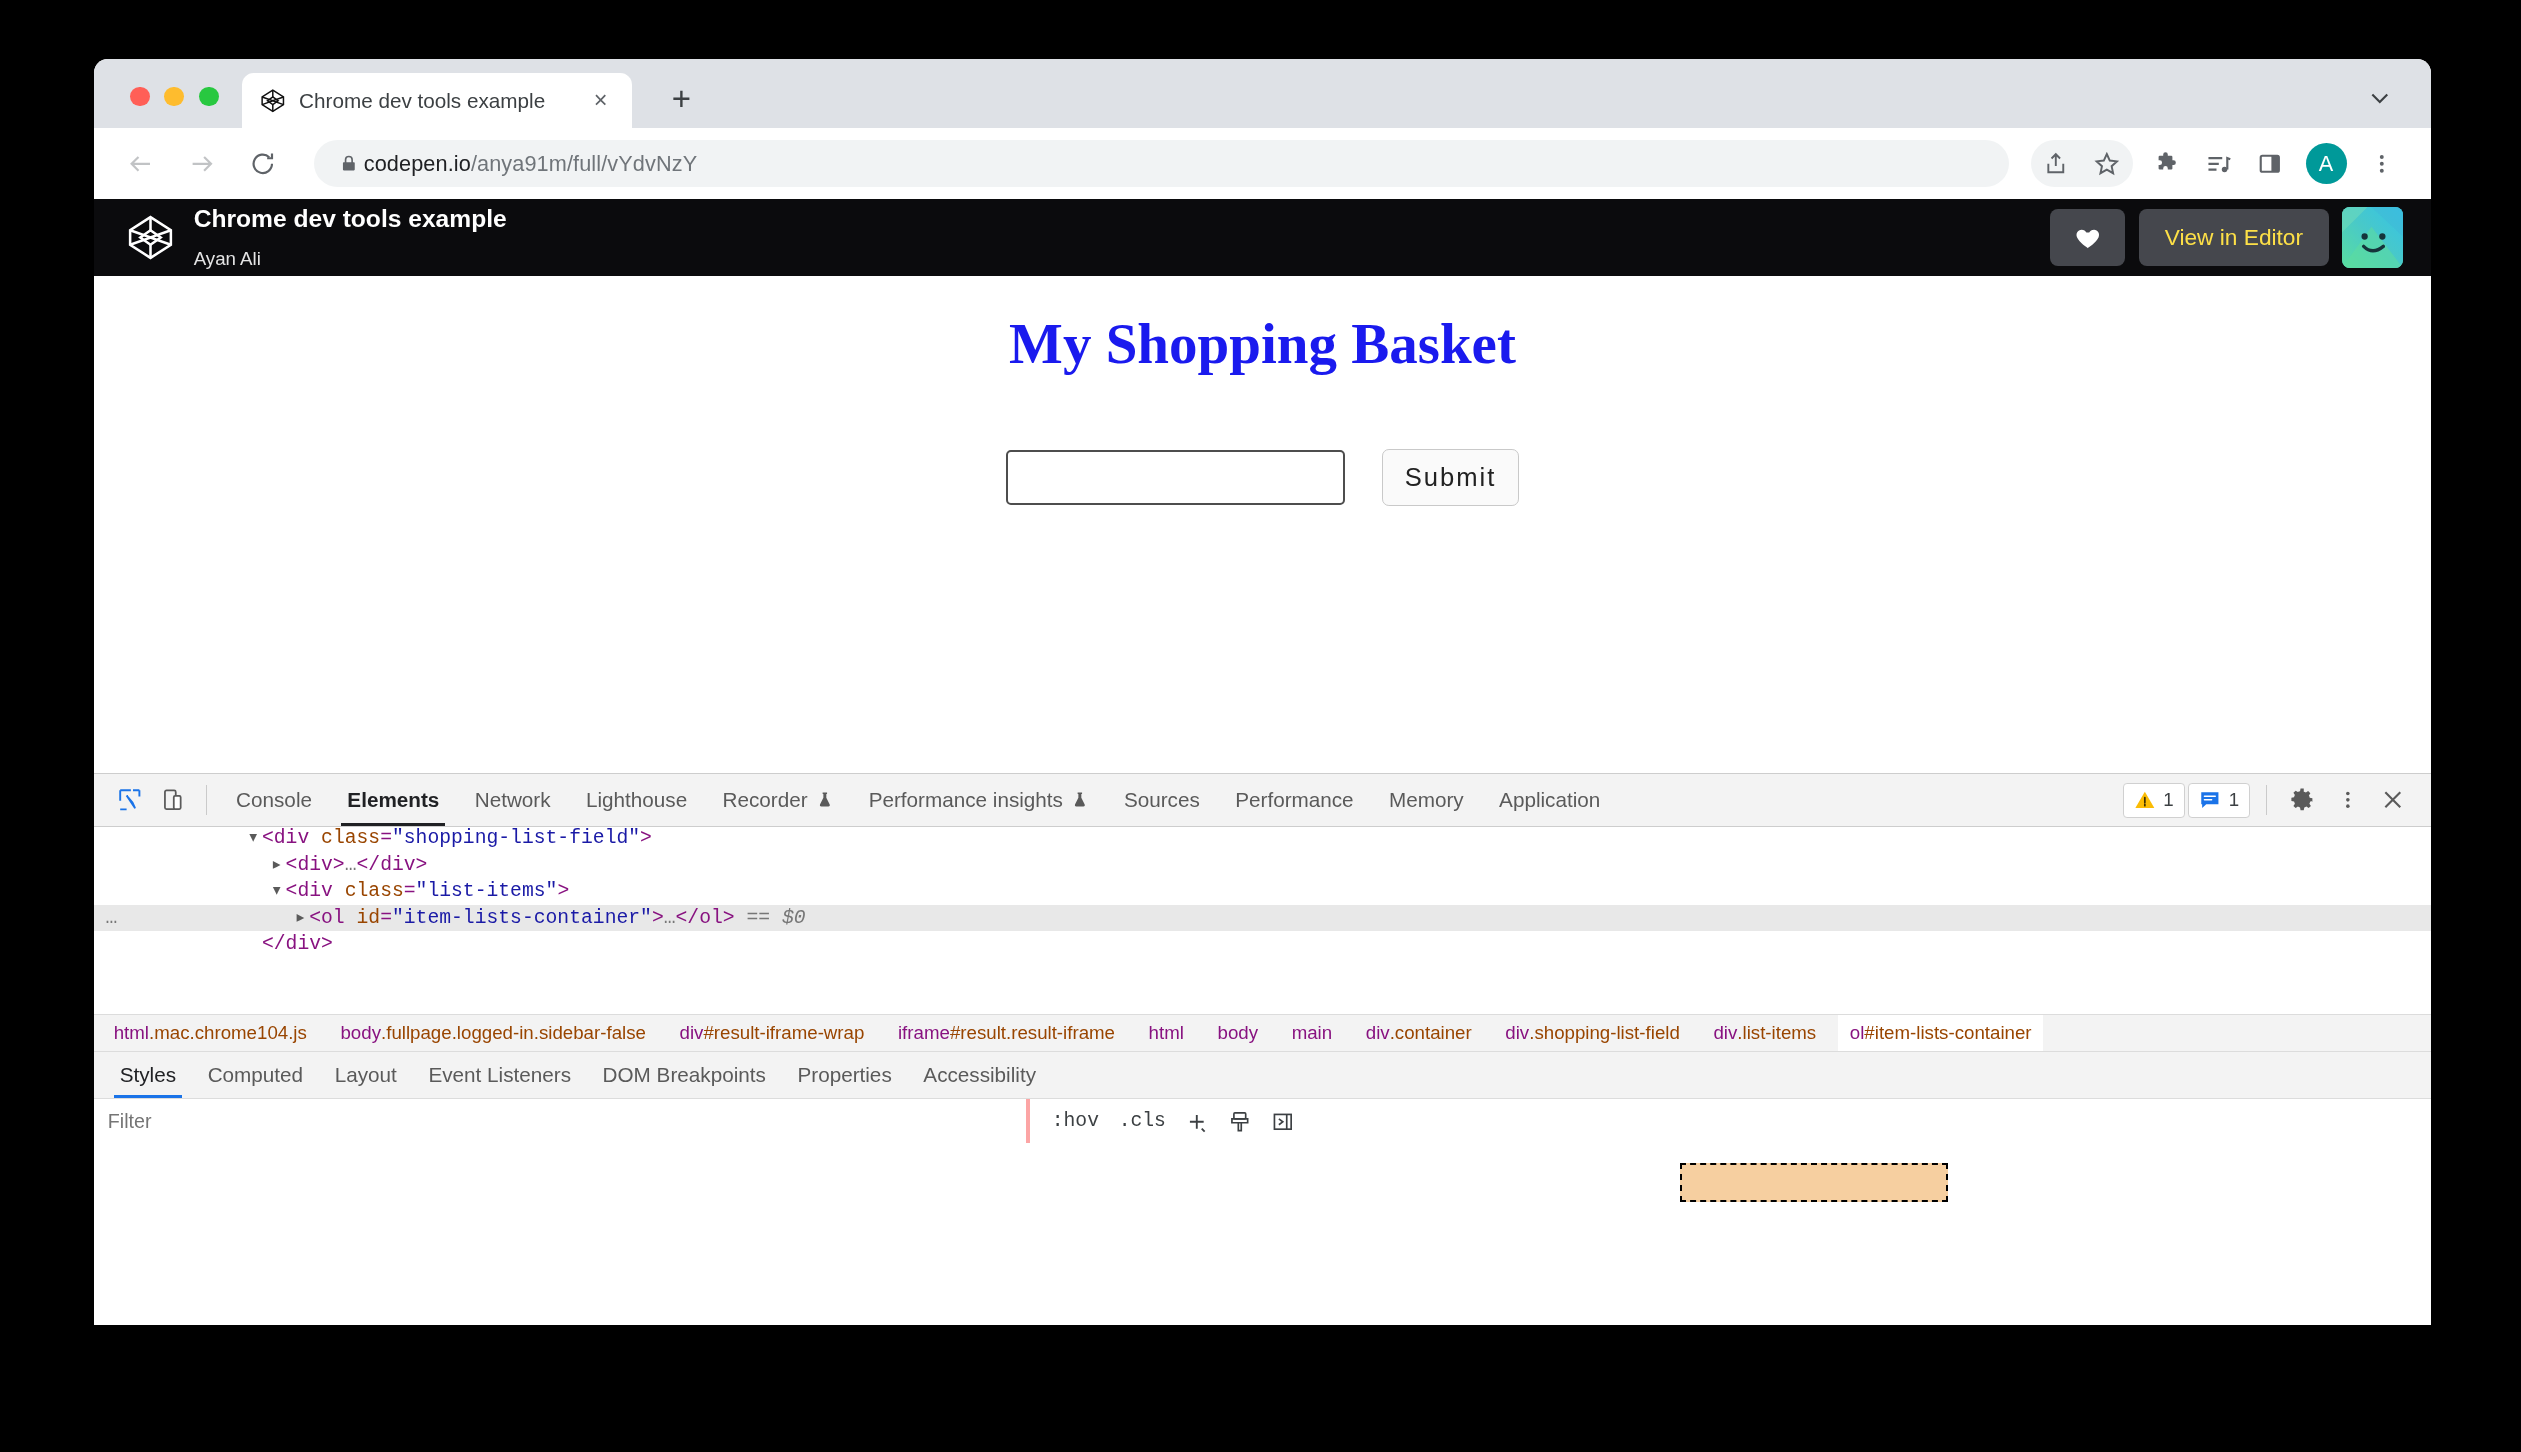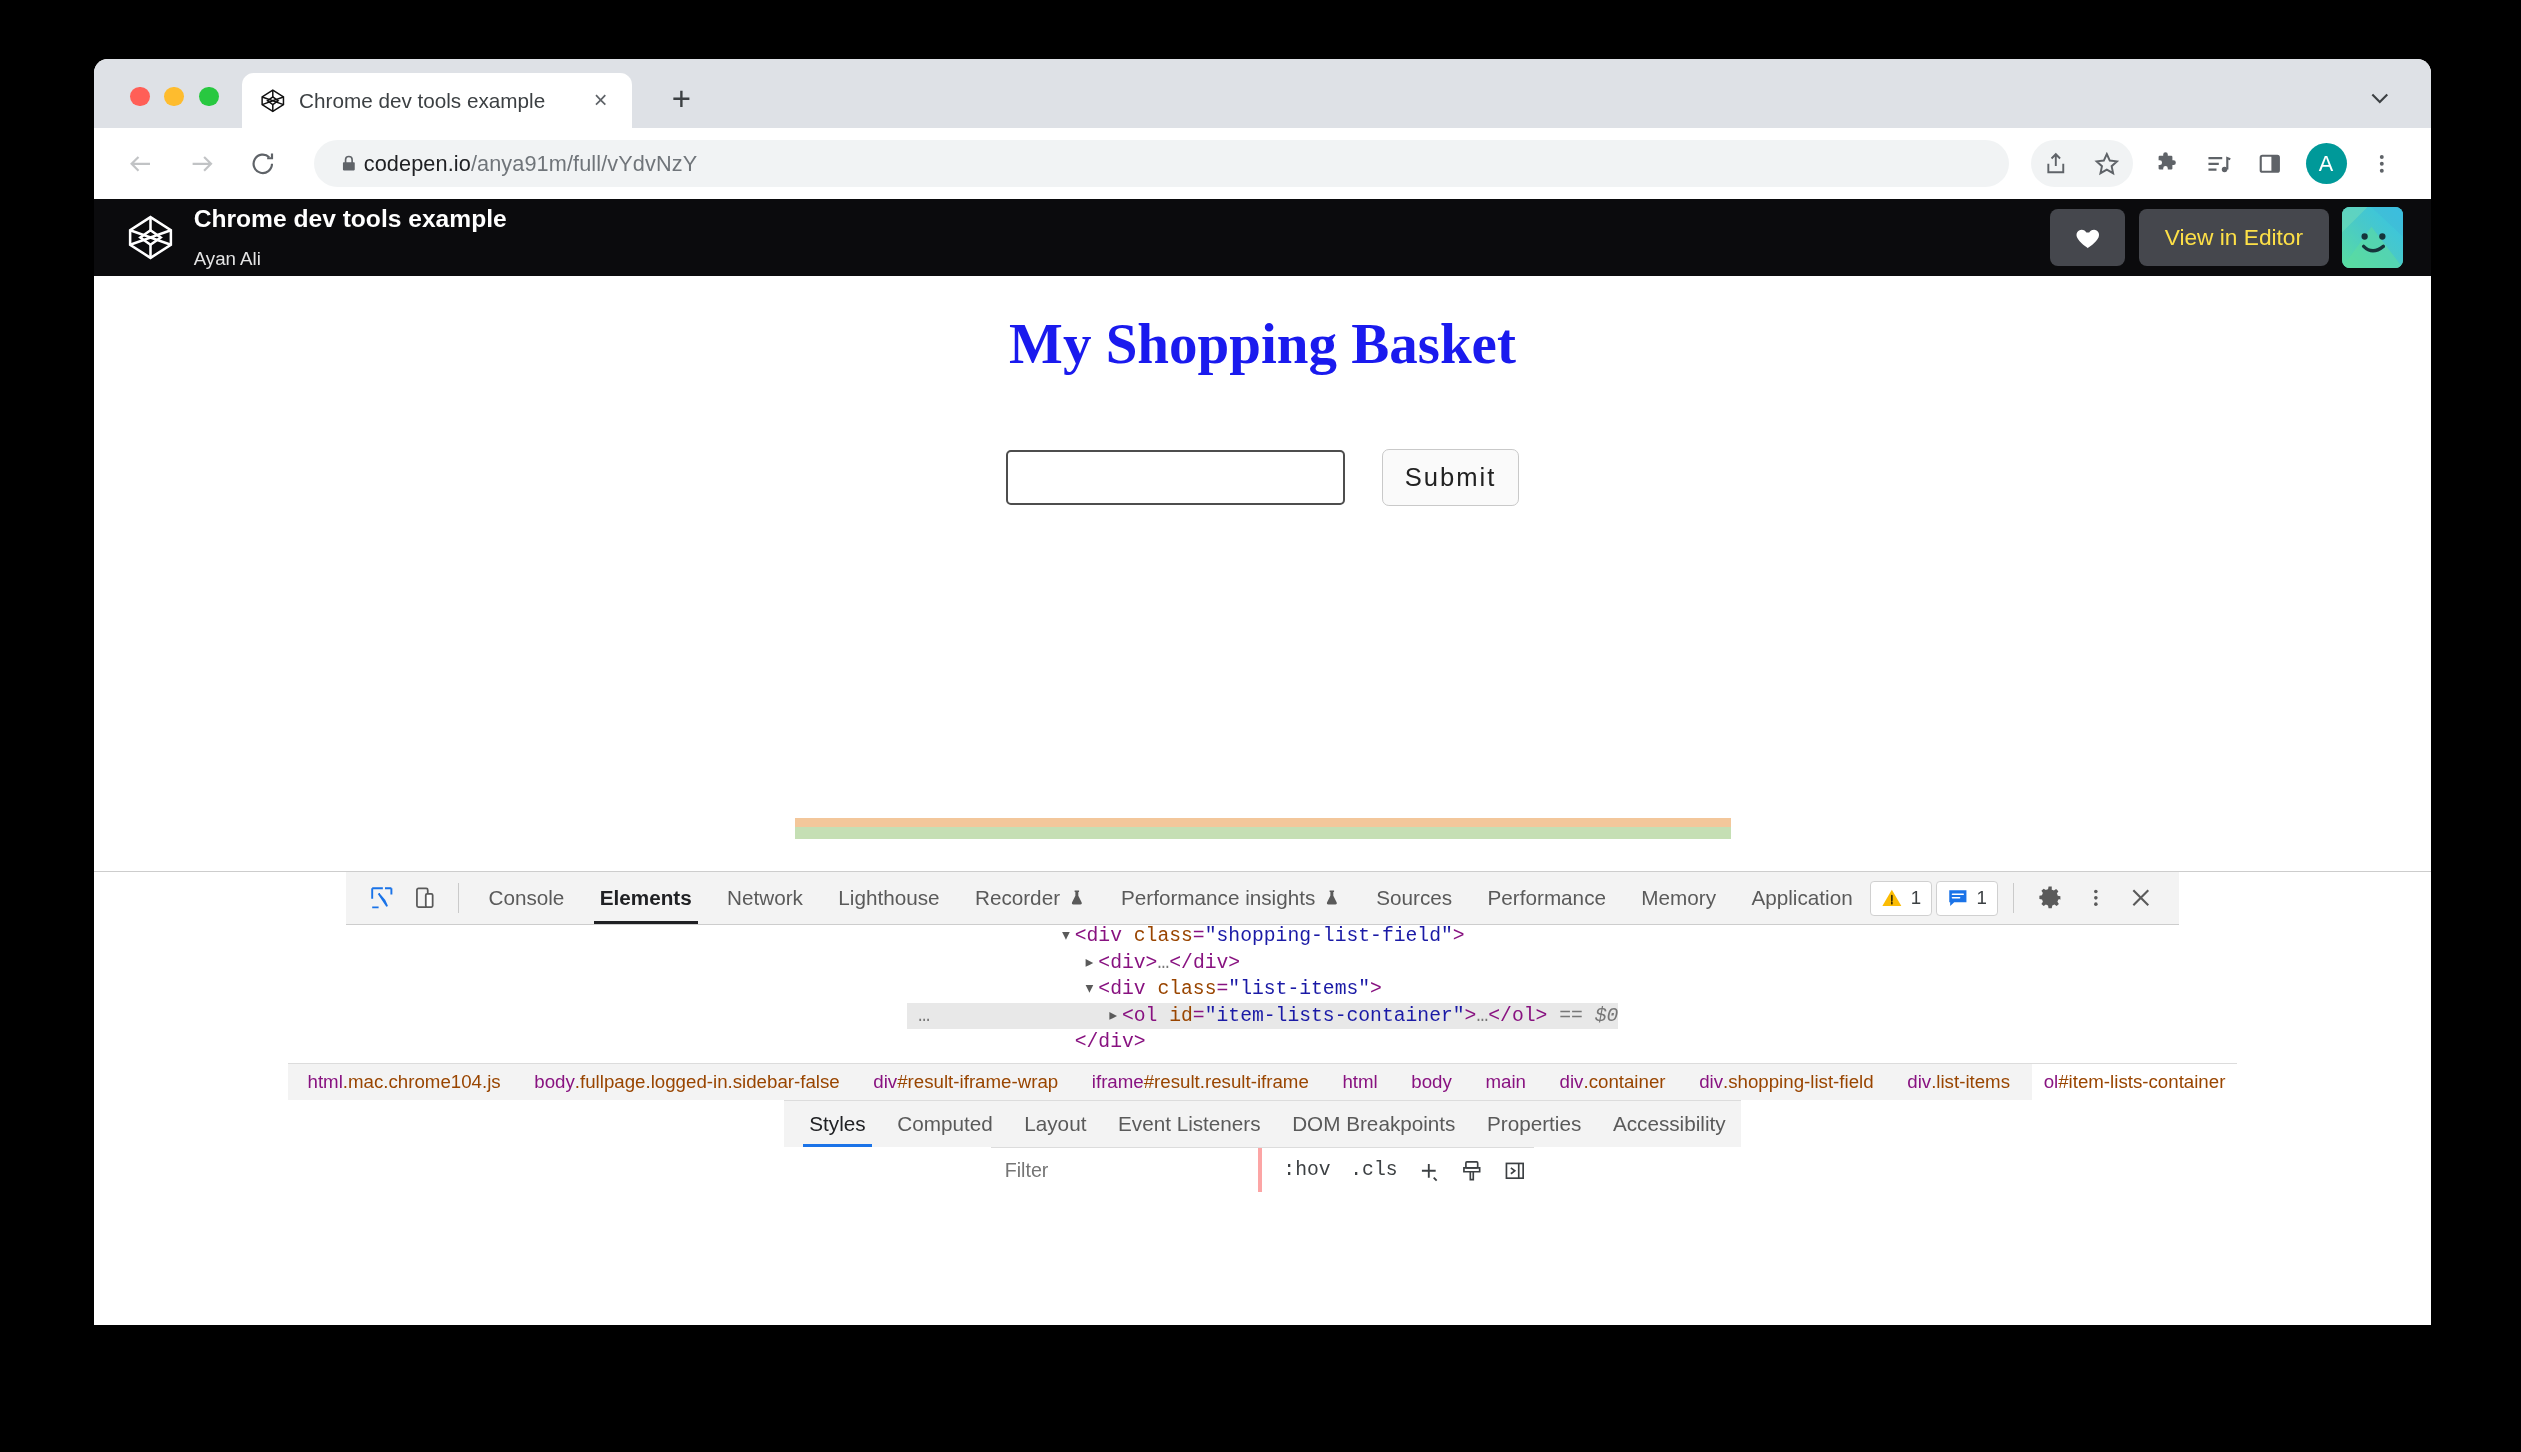--- a/index.html
+++ b/index.html
@@ -188,26 +188,25 @@
     padding-top: 8.9px;
   }
   .list-items {
     background: #c5dfb4;
     padding: 73px 0 75px 0;
   }
 
   
   .devtools {
     position:absolute; left:0; right:0; bottom:0;
-    height: 454px;
+    height: 552px;
     background:#fff;
     border-top: 1px solid #cdcdcd;
     display:flex; flex-direction: column;
     font-family: "Liberation Sans", sans-serif;
-    align-items: center;
   }
   .dt-toolbar {
     height: 53px; flex: 0 0 53px;
     background:#f3f3f3;
     border-bottom: 1px solid #cdcdcd;
     display:flex; align-items:center;
     padding: 0 11.8px 0 13.8px;
   }
   .dt-tool-icon {
     width: 43px; height: 41px;

